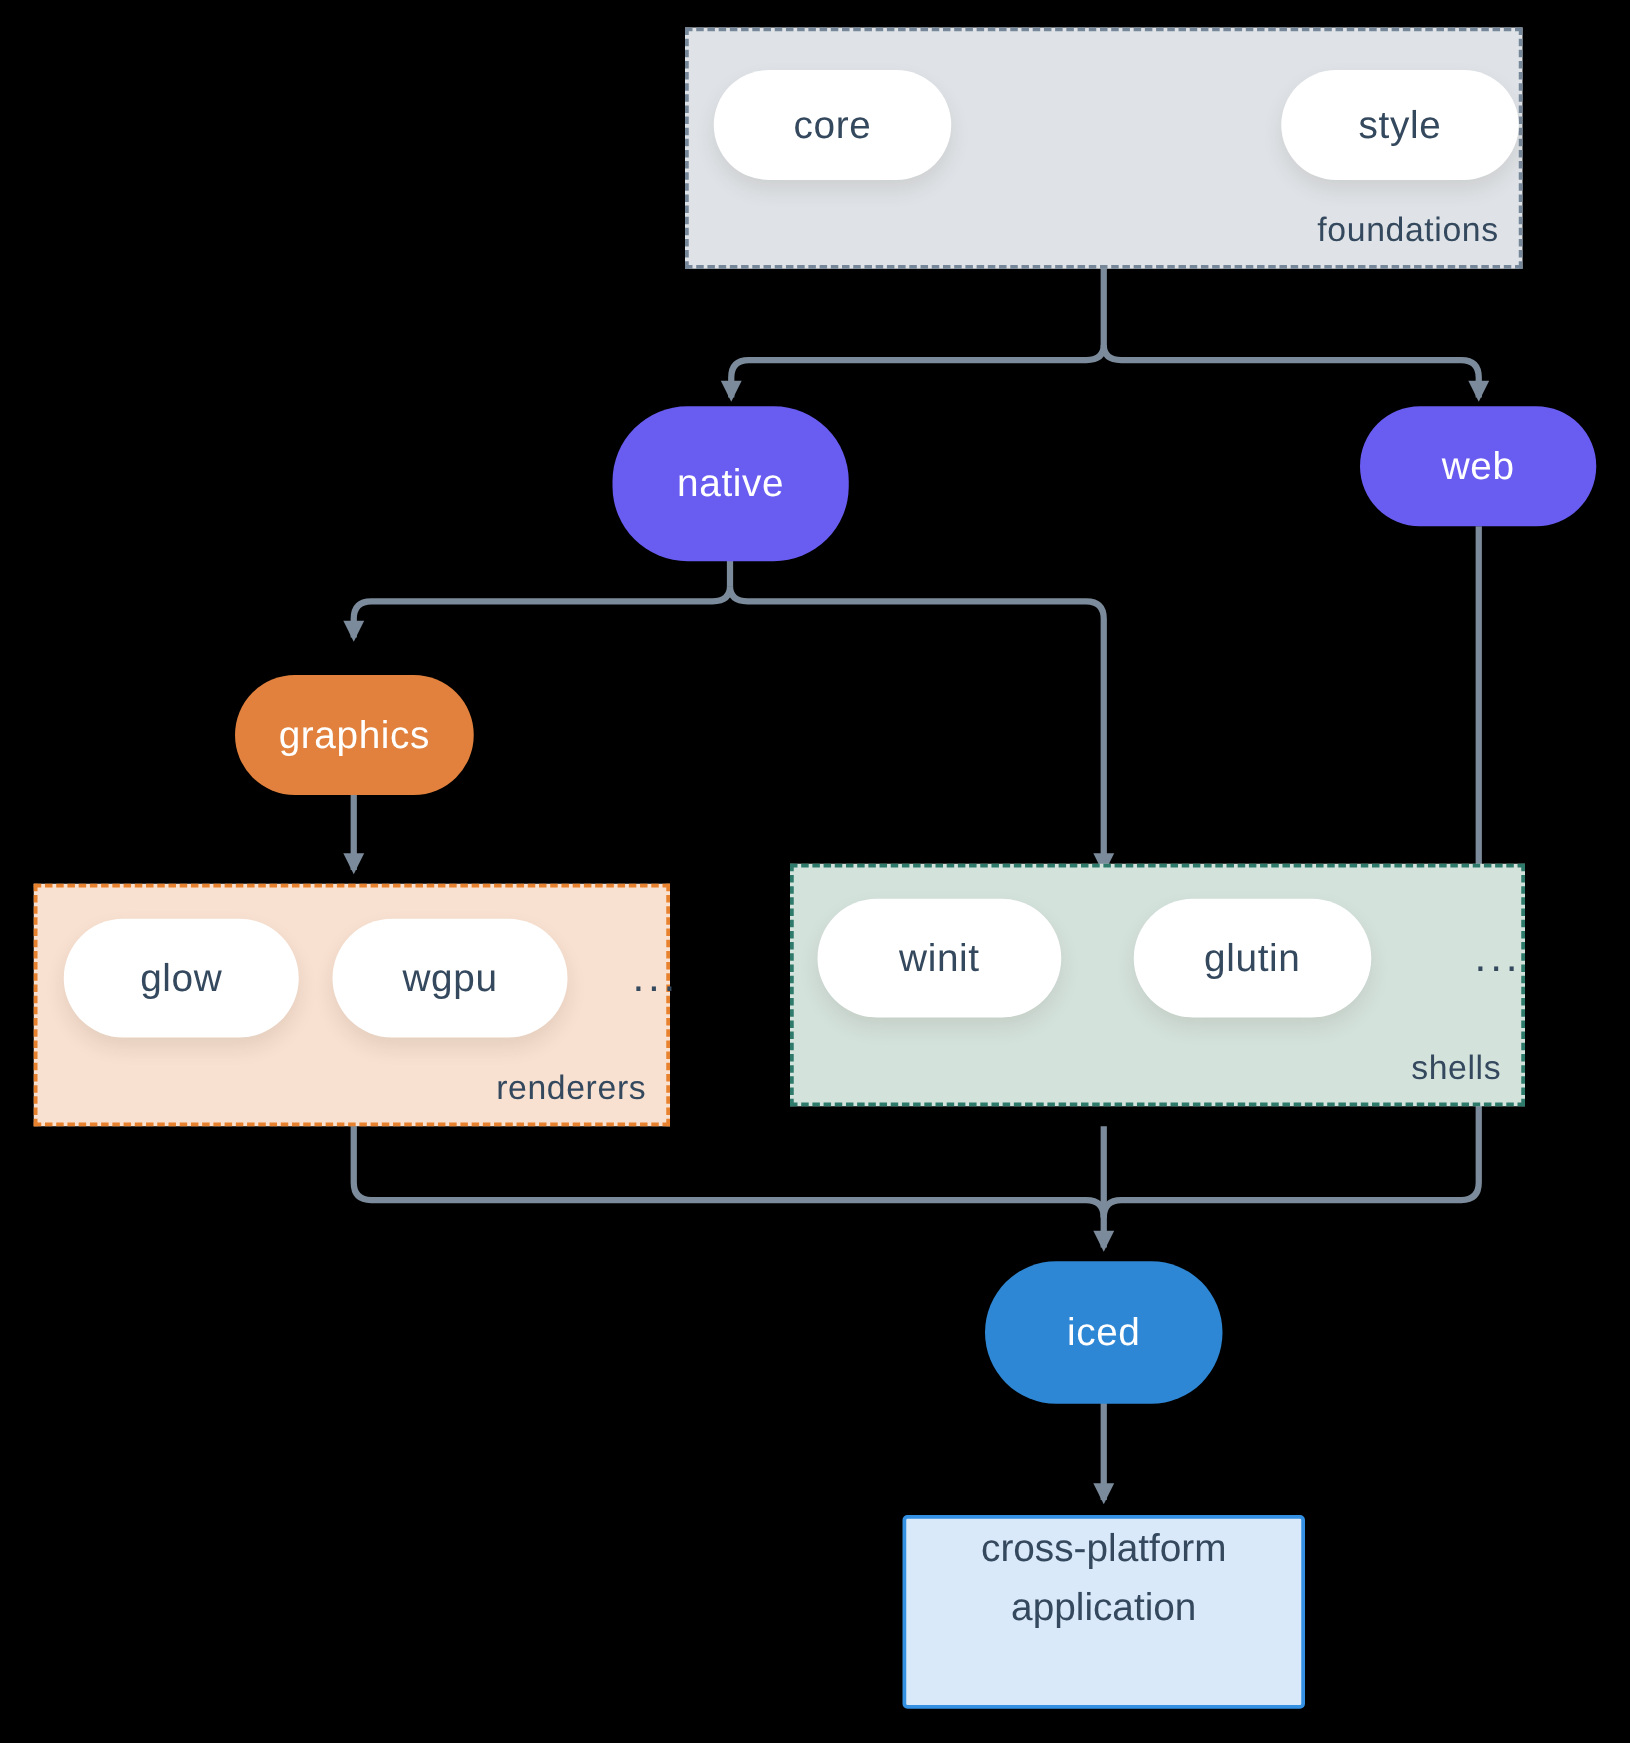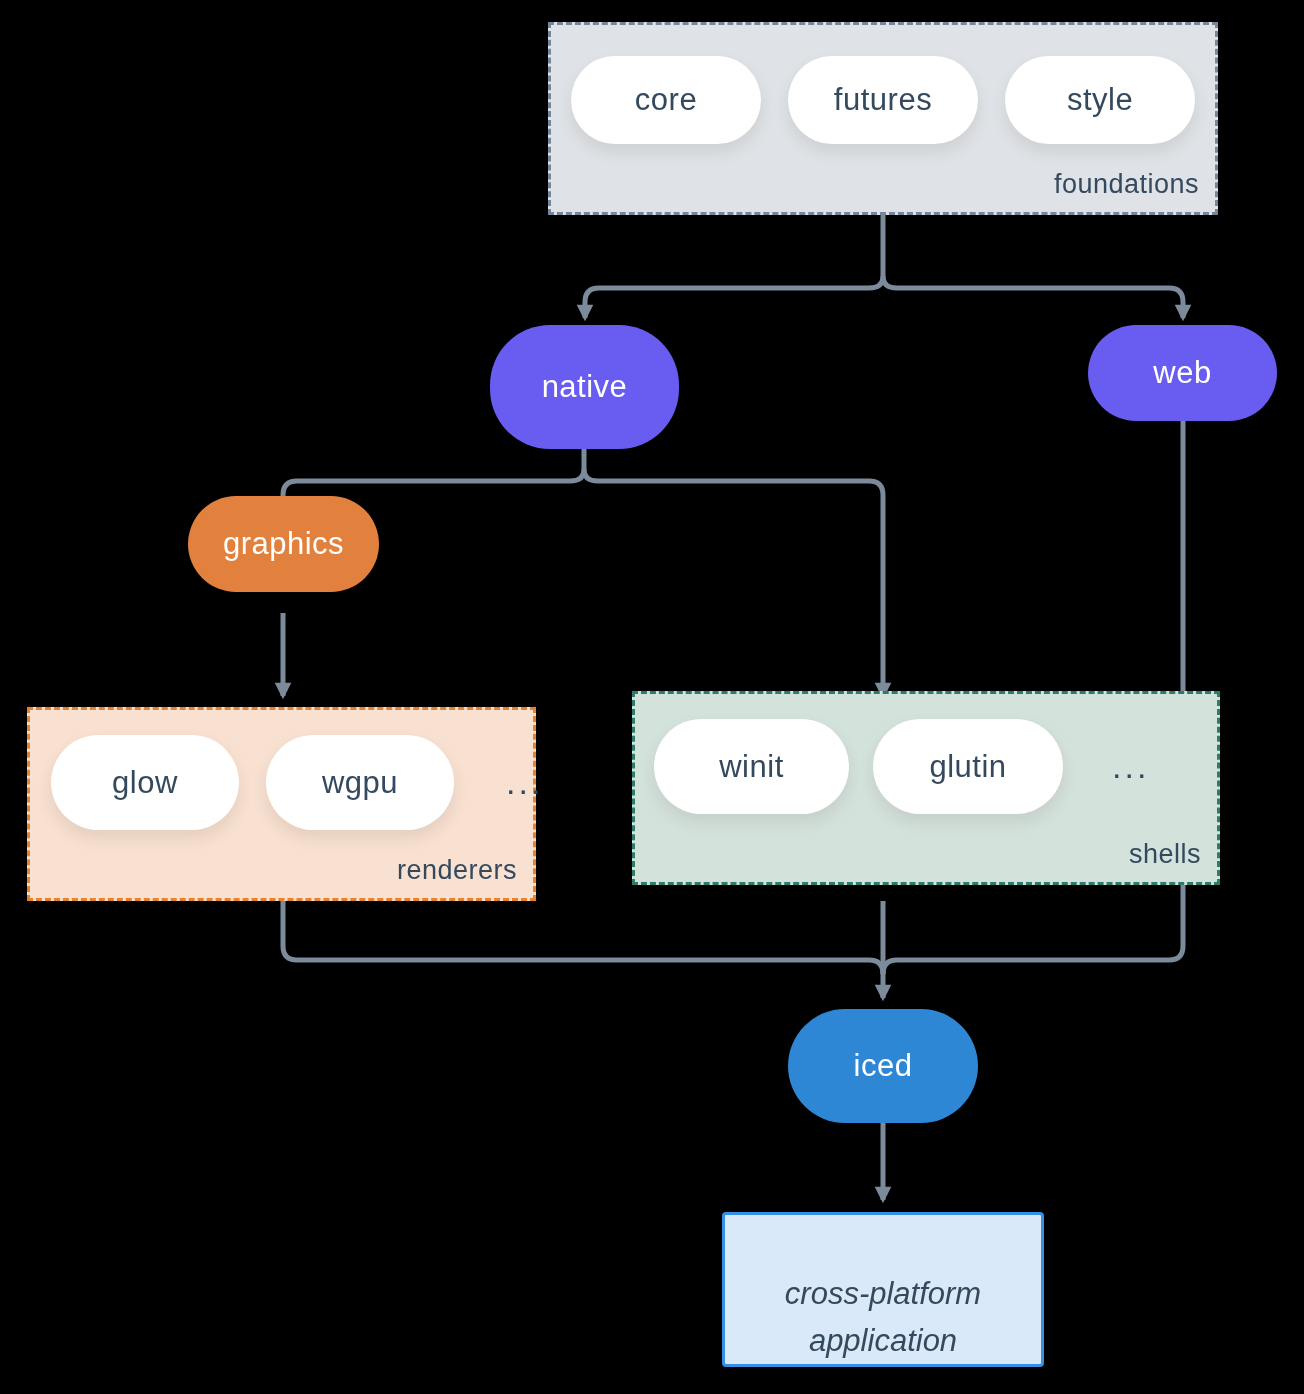--- a/index.html
+++ b/index.html
@@ -12,21 +12,21 @@
   .connectors { position:absolute; left:0; top:0; width:1304px; height:1394px; }
 
   .zone { position:absolute; box-sizing:border-box; border:3px dashed; }
   .zone-foundations { left:548px; top:22px;  width:670px; height:193px;
     background:var(--foundations-fill); border-color:var(--foundations-border); }
   .zone-renderers  { left:27px;  top:707px; width:509px; height:194px;
     background:var(--renderers-fill);  border-color:var(--renderers-border); }
   .zone-shells     { left:632px; top:691px; width:588px; height:194px;
     background:var(--shells-fill);     border-color:var(--shells-border); }
 
-  .zone-row { display:flex; align-items:center; }
+  .zone-row { display:flex; align-items:center;justify-content:space-between; }
   .zone-foundations .zone-row { padding:31px 0 0 20px; gap:27px; }
   .zone-renderers  .zone-row { padding:25px 0 0 21px; gap:27px; }
   .zone-shells     .zone-row { padding:25px 0 0 19px; gap:24px; }
 
   .zone-label {
     position:absolute; right:16px; bottom:12px;
     font-size:27px; color:var(--text-dark); letter-spacing:0.5px;
   }
 
   .pill {
@@ -40,31 +40,31 @@
   .zone-renderers  .pill-white { width:188px; height:95px; }
   .zone-shells .pill-w1 { width:195px; height:95px; }
   .zone-shells .pill-w2 { width:190px; height:95px; }
 
   .ellipsis { font-size:34px; color:var(--text-dark); letter-spacing:3px;
     margin-left:25px; }
 
   .node { position:absolute; color:#ffffff; }
   .node-native   { left:490px;  top:325px;  width:189px; height:124px; background:var(--purple); }
   .node-web      { left:1088px; top:325px;  width:189px; height:96px; background:var(--purple); }
-  .node-graphics { left:188px;  top:496px;  width:191px; height:96px; background:var(--orange); }
+  .node-graphics { left:188px;  top:540px;  width:191px; height:96px; background:var(--orange); }
   .node-iced     { left:788px;  top:1009px; width:190px; height:114px; background:var(--blue); }
 
   .app-box {
     position:absolute; left:722px; top:1212px; width:322px; height:155px;
     box-sizing:border-box;
     background:var(--application-fill);
     border:3px solid var(--application-border);
     border-radius:4px;
-    display:flex; align-items:flex-end; justify-content:center; text-align:center;
-    color:var(--text-dark); font-size:31px; line-height:47px;font-style:italic;
+    display:flex; align-items:flex-start; justify-content:center; text-align:center;
+    color:var(--text-dark); font-size:31px; line-height:47px;
   }
   .app-box .app-text { width:250px; }
 </style>
 </head>
 <body>
 
 <div class="stage">
 
   <svg class="connectors" viewBox="0 0 1304 1394" xmlns="http://www.w3.org/2000/svg">
     <defs>
@@ -89,23 +89,20 @@
       <path marker-end="url(#arrow)" d="M883 901 L883 998"></path>
 
       <path marker-end="url(#arrow)" d="M883 1104 L883 1200"></path>
     </g>
   </svg>
 
   <div class="zone zone-foundations">
     <div class="zone-row">
       <div class="pill pill-white">
         <span>core</span>
-      </div>
-      <div class="pill pill-white">
-        <span>futures</span>
       </div>
       <div class="pill pill-white">
         <span>style</span>
       </div>
     </div>
     <div class="zone-label">foundations</div>
   </div>
 
   <div class="node pill node-native">
     <span>native</span>

